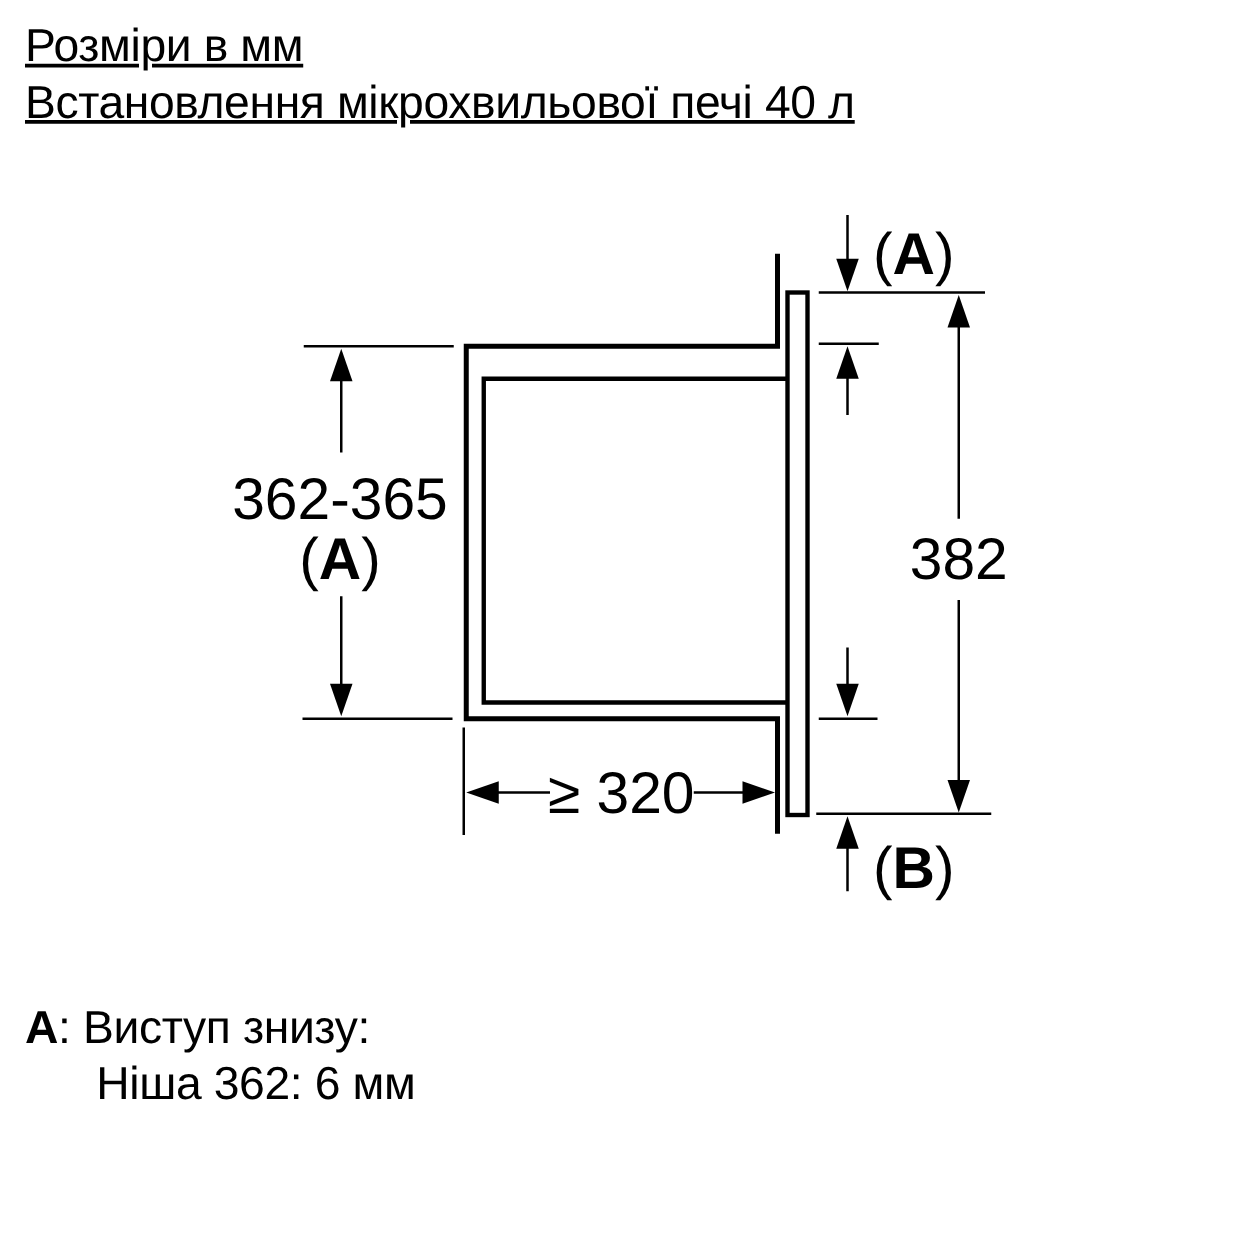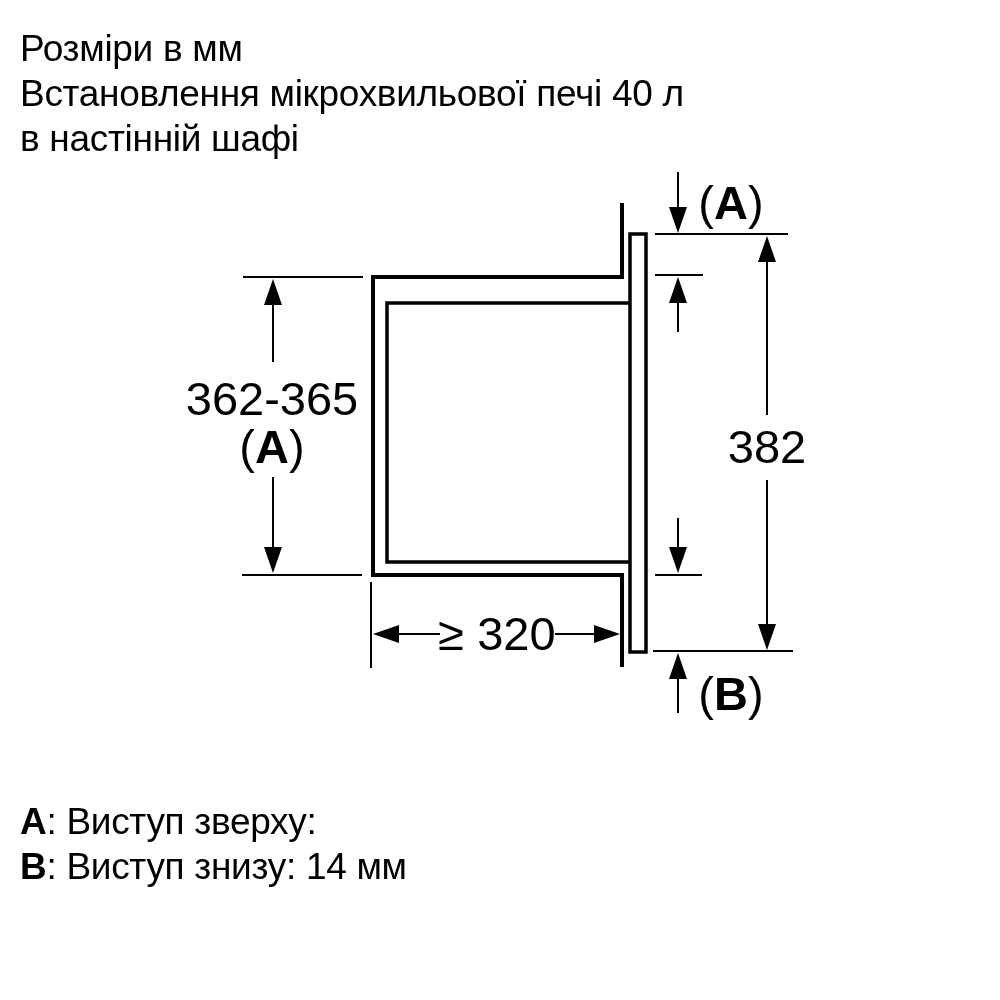--- a/index.html
+++ b/index.html
@@ -4,24 +4,25 @@
 <style>
   html,body{margin:0;padding:0;background:#fff;}
   .page{
     position:relative;
     width:1000px;height:1000px;
     background:#fff;color:#000;
     font-family:"Liberation Sans", sans-serif;
     overflow:hidden;
   }
   .header{
-    position:absolute;left:20px;top:26px;
+    position:absolute;left:20px;top:14px;
     font-size:37px;line-height:45px;
     letter-spacing:-0.3px;
     white-space:nowrap;
+    text-decoration:underline;
   }
   .header div{display:block;}
   .diagram-svg{position:absolute;left:0;top:0;}
   .legend{
     position:absolute;left:20px;top:799px;
     font-size:37px;line-height:45px;
     letter-spacing:-0.3px;
     white-space:nowrap;
   }
   .legend .indent{padding-left:57px;}
@@ -34,21 +35,20 @@
   svg .bold{font-weight:bold;}
 </style>
 </head>
 <body>
 
 <div class="page">
 
   <div class="header">
     <div>Розміри в мм</div>
     <div>Встановлення мікрохвильової печі 40 л</div>
-    <div>в настінній шафі</div>
   </div>
 
   <svg class="diagram-svg" width="1000" height="1000" viewBox="0 0 1000 1000">
 
     <g>
       <polyline points="622,203 622,277 373,277 373,575 622,575 622,667" fill="none" stroke="#000" stroke-width="4" stroke-linejoin="miter"></polyline>
     </g>
 
     <g>
       <polyline points="630,303 387,303 387,562 630,562" fill="none" stroke="#000" stroke-width="3.5" stroke-linejoin="miter"></polyline>
@@ -101,17 +101,17 @@
       <line x1="371" y1="582" x2="371" y2="668"></line>
       <path d="M373,634 L399,625 L399,643 Z" fill="#000" stroke="none"></path>
       <line x1="398" y1="634" x2="440" y2="634"></line>
       <line x1="555" y1="634" x2="596" y2="634"></line>
       <path d="M620,634 L594,625 L594,643 Z" fill="#000" stroke="none"></path>
       <text x="497" y="650" text-anchor="middle" stroke="none">≥ 320</text>
     </g>
   </svg>
 
   <div class="legend">
-    <div><span class="b">A</span><span>: Виступ зверху:</span></div>
-    <div><span class="b">B</span><span>: Виступ знизу: 14 мм</span></div>
+    <div><span class="b">A</span><span>: Виступ знизу:</span></div>
+    <div class="indent">Ніша 362: 6 мм</div>
   </div>
 
 </div>
 
 </body></html>

